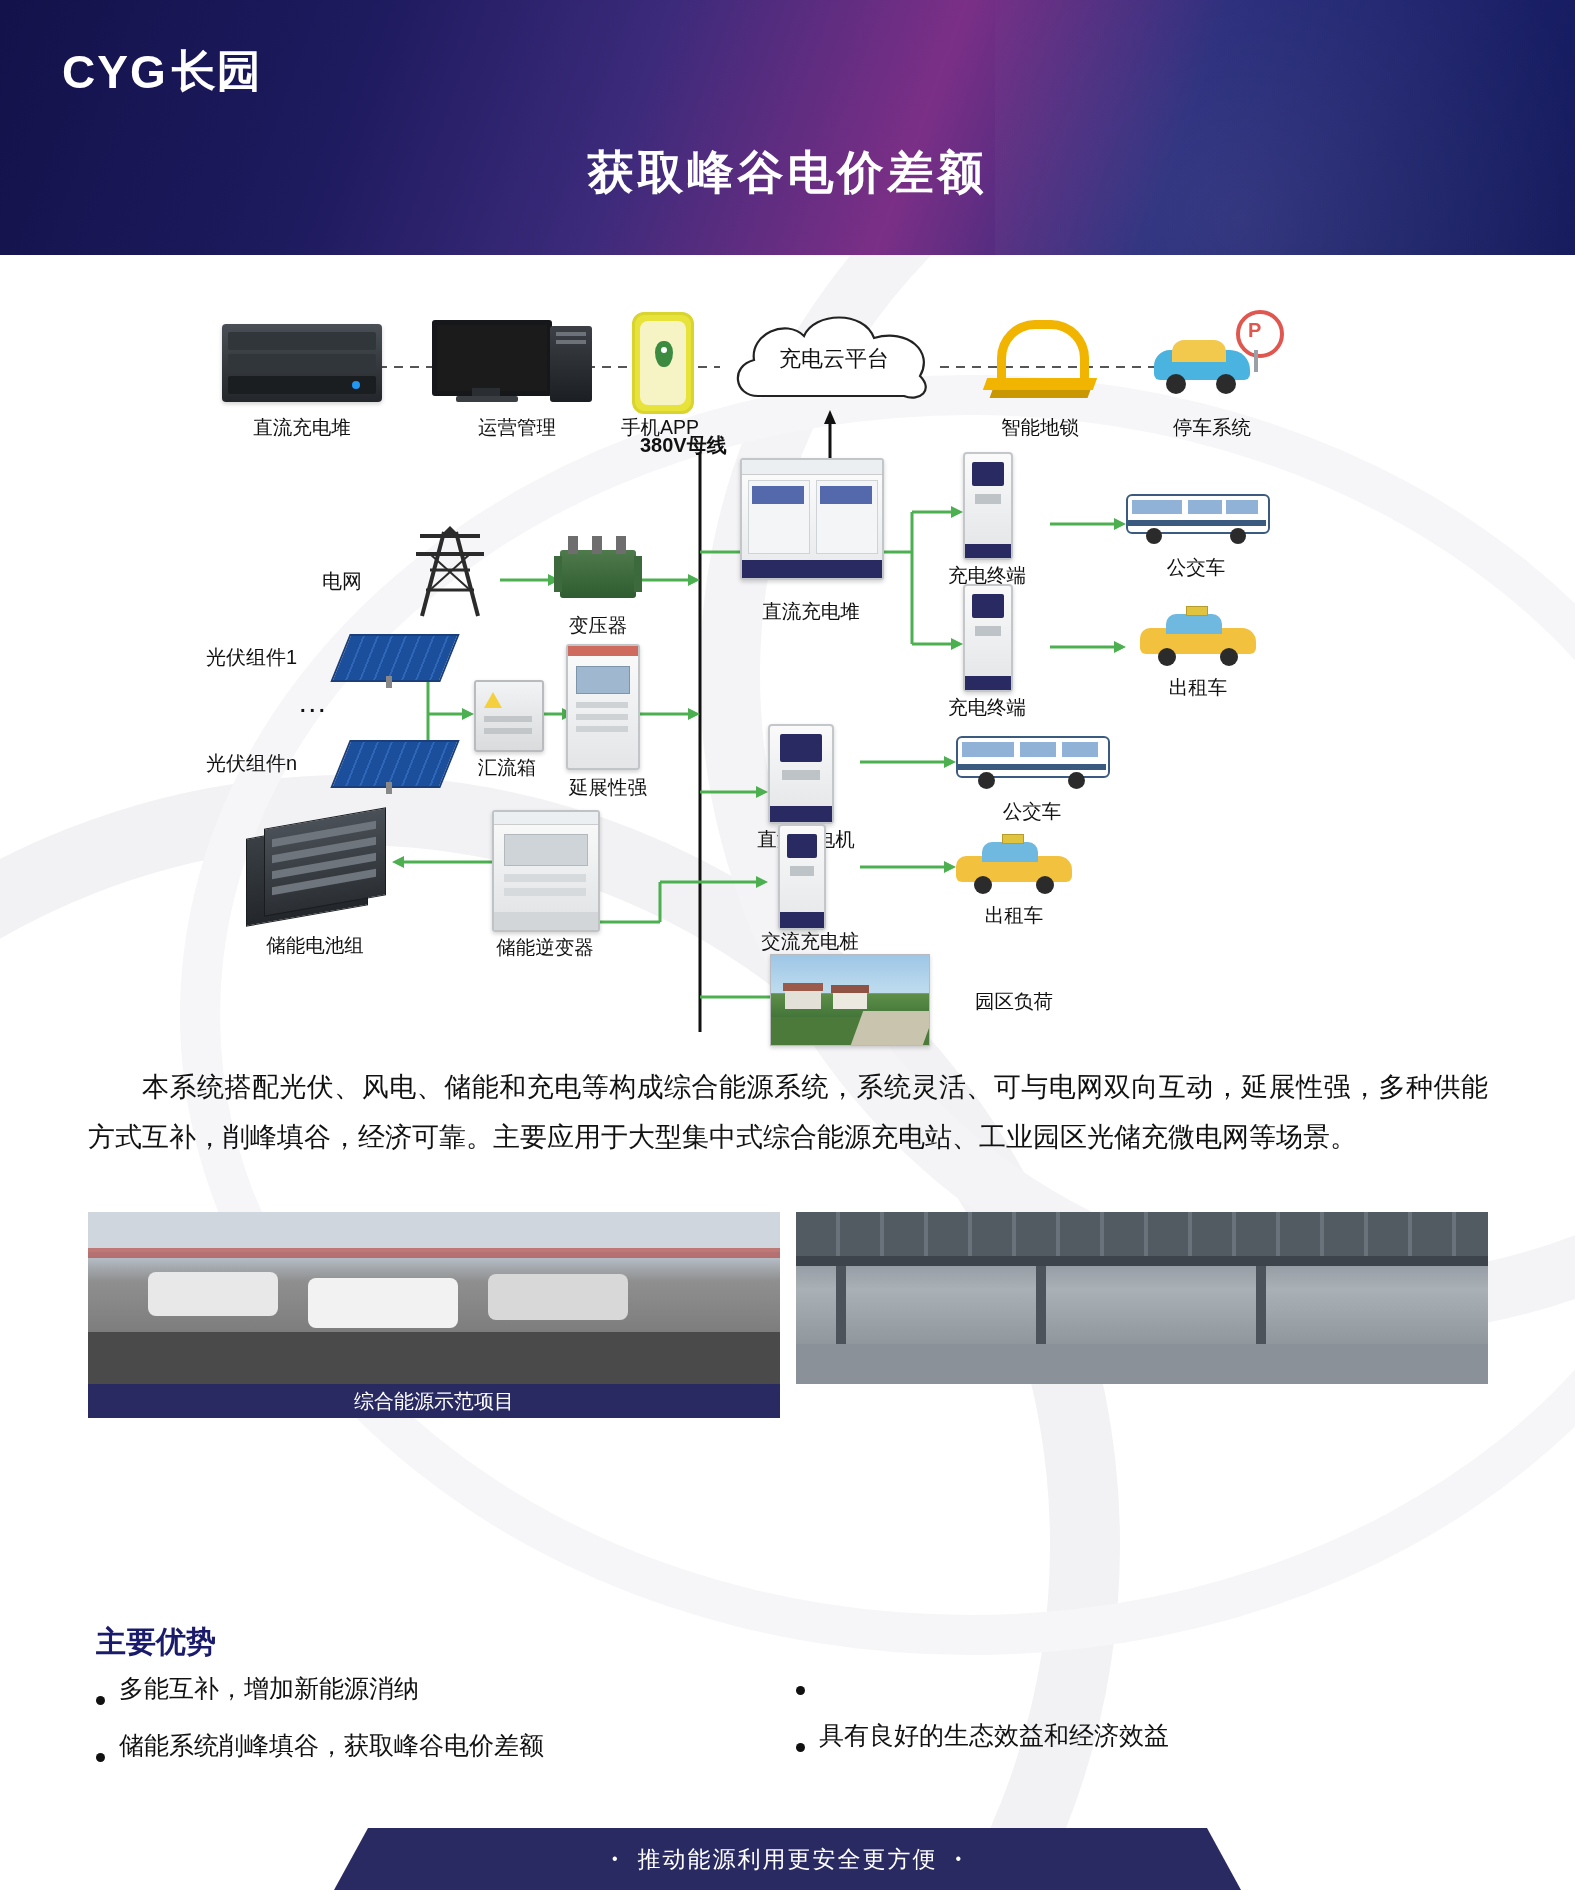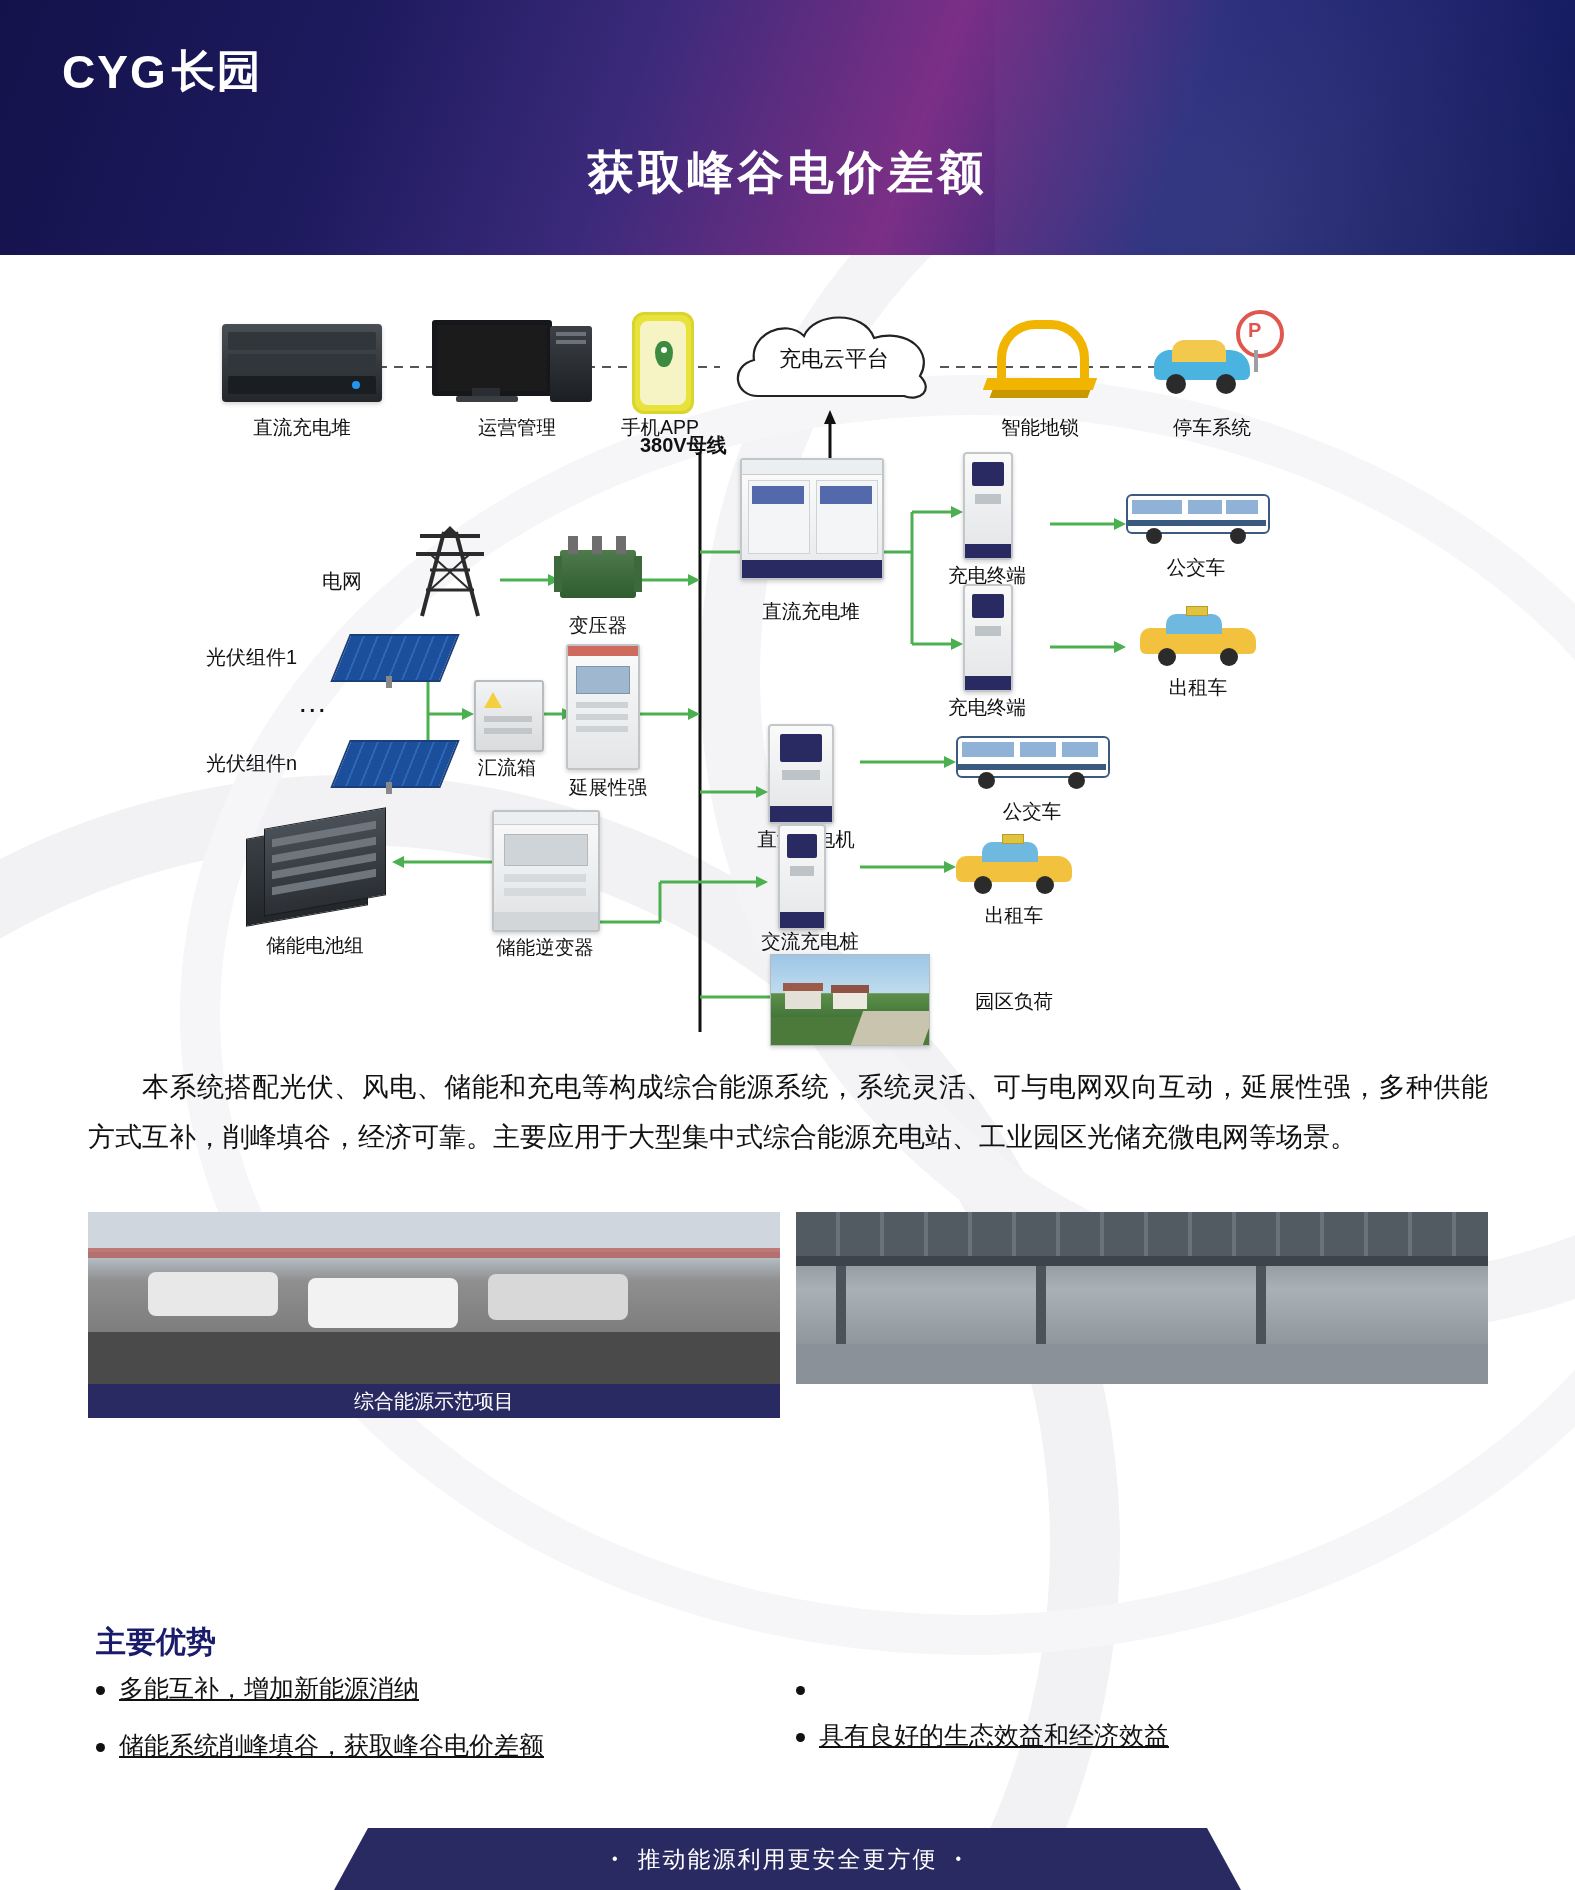--- a/index.html
+++ b/index.html
@@ -59,21 +59,21 @@
   .ph1{background:linear-gradient(#9fb8d4 0%,#c3d4e4 30%,#8d8f88 31%,#6f6f68 60%,#7a7a72 100%);}
   .ph2{background:linear-gradient(#0a1130 0%,#16255c 45%,#2b3b70 70%,#101a35 100%);}
   .ph3{background:linear-gradient(#cfd6dd 0%,#b9c2cc 25%,#8f8f8f 40%,#6b6b6b 100%);}
   .ph4{background:linear-gradient(#6d747c 0%,#8e959c 25%,#a9b0b6 45%,#7d848a 100%);}
   
   .adv-title{
     position:absolute;left:96px;top:1622px;font-size:30px;font-weight:bold;color:#1b1b6b;z-index:3;
   }
   .adv{position:absolute;left:96px;top:1672px;width:1400px;z-index:3;display:flex;}
   .adv-col{width:700px;}
-  .adv-item{display:flex;align-items:flex-start;margin-bottom:24px;font-size:25px;color:#111;text-decoration:underline;}
+  .adv-item{display:flex;align-items:flex-end;margin-bottom:24px;font-size:25px;color:#111;}
   .adv-item .dot{
     width:9px;height:9px;border-radius:50%;background:#111;margin:14px 14px 0 0;flex:0 0 auto;
   }
   
   .footer{
     position:absolute;left:334px;bottom:0;width:907px;height:62px;
     background:#2a2a63;color:#fff;display:flex;align-items:center;justify-content:center;
     font-size:23px;letter-spacing:2px;z-index:4;
     clip-path:polygon(34px 0,873px 0,907px 62px,0 62px);
   }

